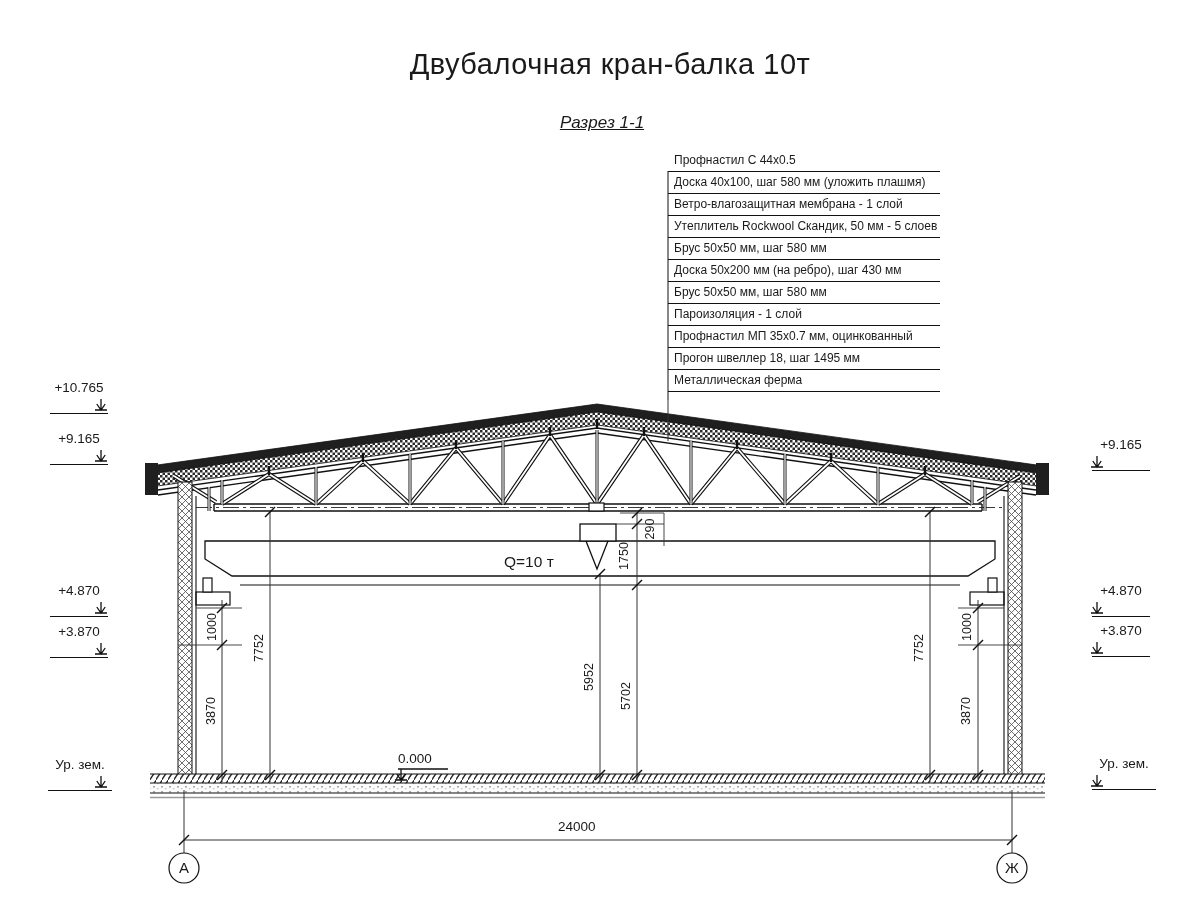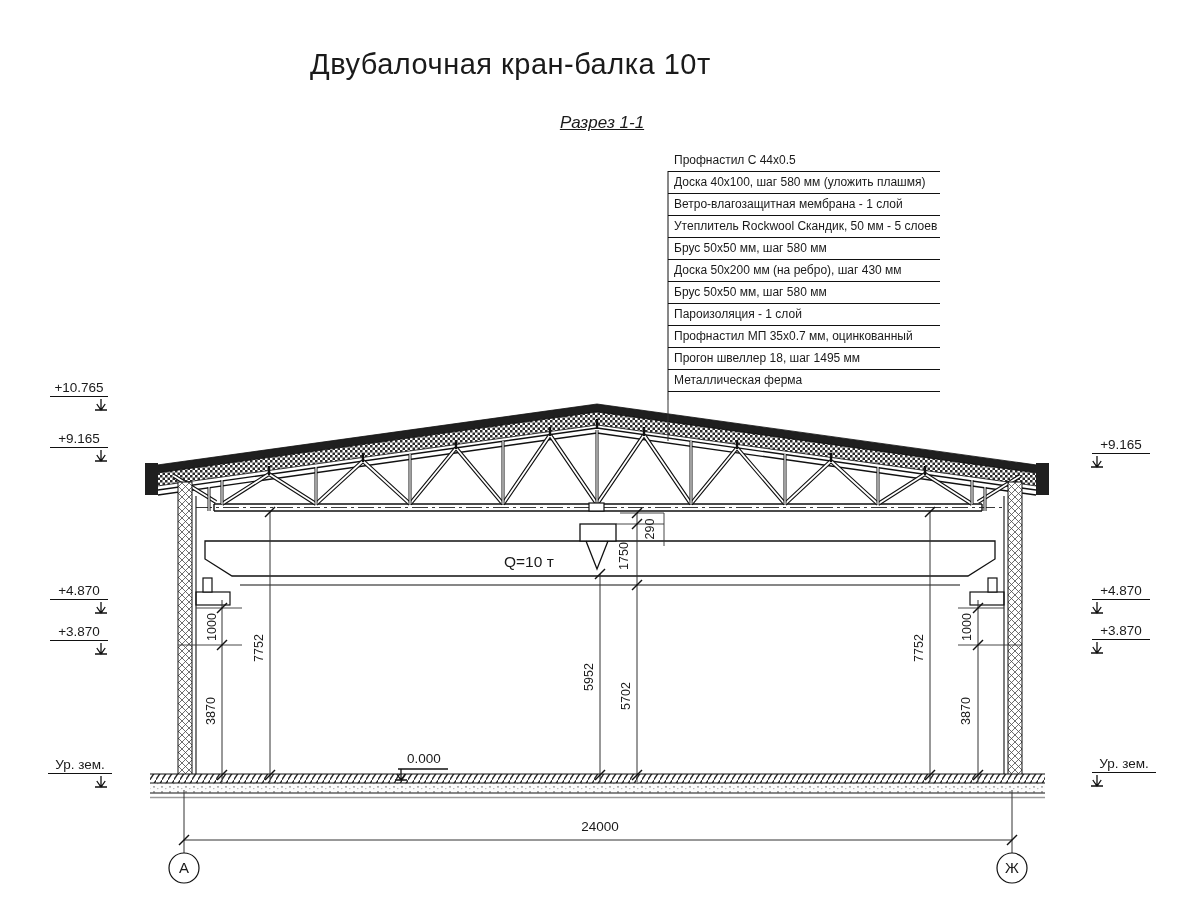--- a/index.html
+++ b/index.html
@@ -1,30 +1,30 @@
 <!DOCTYPE html>
 <html><head>
 <meta charset="utf-8">
 <style>
   html,body{margin:0;padding:0;background:#fff;}
   #canvas{position:relative;width:1200px;height:900px;background:#ffffff;overflow:hidden;
           font-family:"Liberation Sans",sans-serif;color:#1a1a1a;}
   #linework{position:absolute;left:0;top:0;}
   .abs{position:absolute;white-space:nowrap;}
-  .title{font-size:29px;letter-spacing:0.5px;}
+  .title{font-size:29px;text-align:center;letter-spacing:0.5px;}
   .subtitle{font-size:17px;font-style:italic;text-align:center;text-decoration:underline;}
   .callouts{position:absolute;left:668px;top:150px;width:272px;}
   .callout-row{height:21px;line-height:21px;border-bottom:1px solid #111;
                font-size:12px;padding-left:6px;overflow:hidden;}
   .elev{position:absolute;width:58px;text-align:center;font-size:13.5px;
-        border-bottom:1.5px solid #111;padding-bottom:1px;}
+        border-bottom:1.5px solid #111;padding-bottom:18px;}
   .elev.wide{width:64px;}
   .vdim{position:absolute;transform:translate(-50%,-50%) rotate(-90deg);
         font-size:12.5px;color:#1a1a1a;}
-  .hdim{font-size:13.5px;text-align:center;}
+  .hdim{font-size:13.5px;text-align:left;}
   .qlabel{font-size:15.5px;text-align:left;}
   .axisletter{position:absolute;width:30px;height:30px;line-height:30px;
               text-align:center;font-size:15px;}
 </style>
 </head>
 <body>
 
 <div id="canvas">
 
   <svg id="linework" width="1200" height="900" viewBox="0 0 1200 900" xmlns="http://www.w3.org/2000/svg">

